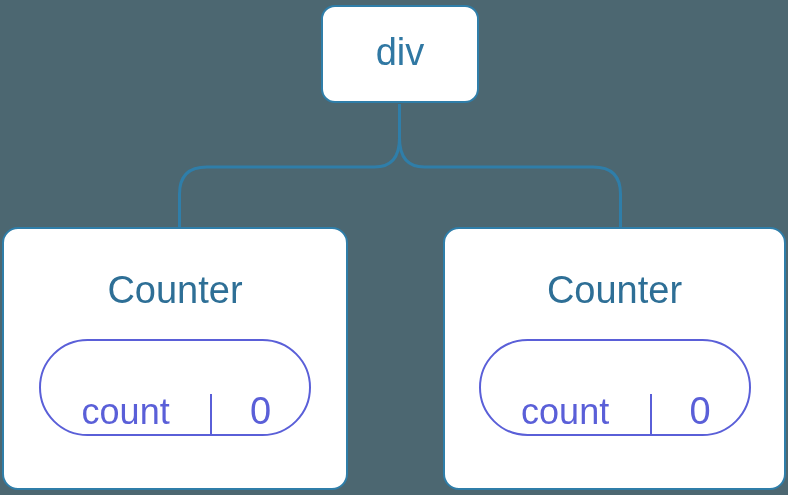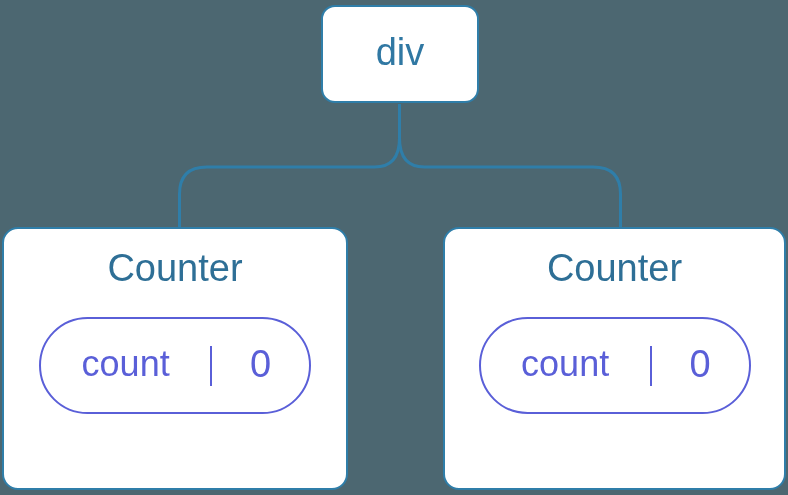--- a/index.html
+++ b/index.html
@@ -59,34 +59,34 @@
     background: var(--node-fill);
     border: 2.5px solid var(--node-border);
     border-radius: 16px;
     display: flex;
     flex-direction: column;
     align-items: center;
   }
   .component-card.left  { left: 2px;   width: 346px; }
   .component-card.right { left: 443px; width: 343px; }
   .component-title {
-    margin-top: 20px;
+    margin-top: 42px;
     font-size: 38px;
     font-weight: 500;
     color: var(--component-title);
     line-height: 1;
   }
   .state-pill {
     margin-top: 30px;
     width: 272px;
     height: 97px;
     border: 2px solid var(--state-accent);
     border-radius: 50px;
     display: flex;
-    align-items: center;
+    align-items: flex-end;
     background: var(--node-fill);
   }
   .state-key-cell {
     flex: 1.75;
     display: flex;
     align-items: center;
     justify-content: center;
     border-right: 2px solid var(--state-accent);
   }
   .state-value-cell {

